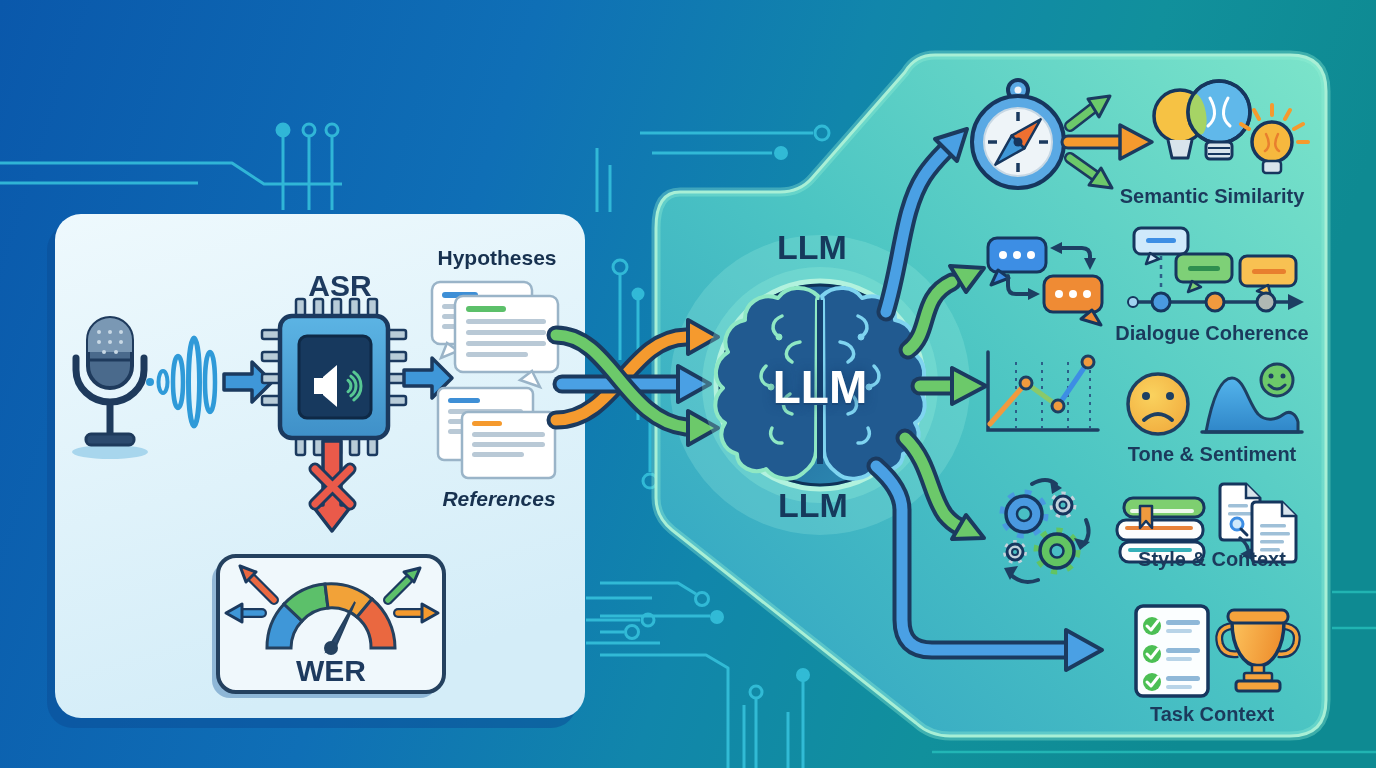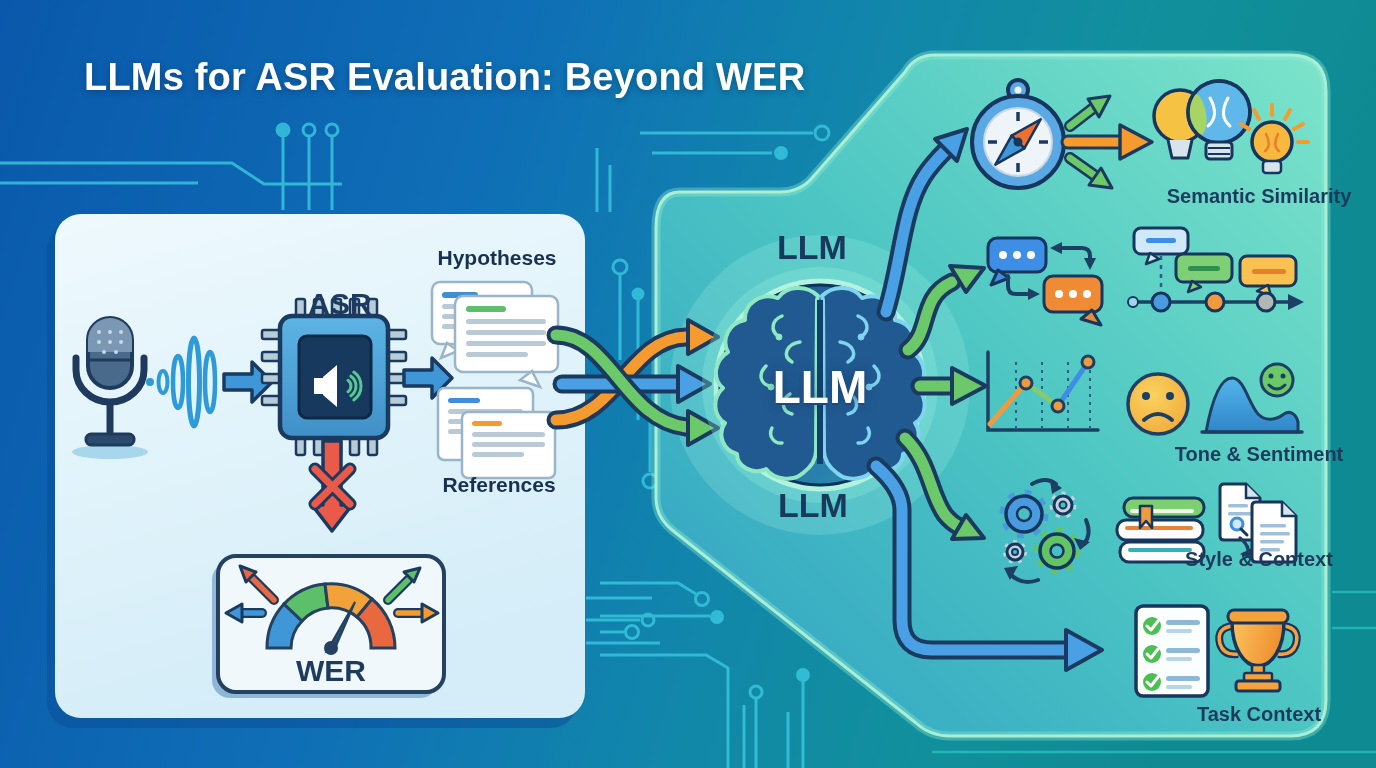--- a/index.html
+++ b/index.html
@@ -9,21 +9,21 @@
   .lbl{position:absolute;transform:translate(-50%,-50%);white-space:nowrap;
        font-weight:bold;color:#1b3a5c;}
   .title{position:absolute;left:84px;top:56px;transform:none;color:#ffffff;
          font-size:38px;letter-spacing:.2px;font-weight:bold;white-space:nowrap;
          text-shadow:0 2px 6px rgba(8,40,80,.45);}
   .navy24{font-size:21px;color:#17314f;}
   .navy30{font-size:30px;color:#1d3a5f;}
   .llm-side{font-size:34px;color:#16395c;}
   .llm-core{font-size:46px;color:#ffffff;
             text-shadow:0 2px 0 #1b4a7a,0 0 12px rgba(16,56,104,.65);}
-  .rlabel{font-size:20px;color:#1b3a5c;margin-left:47px;}
+  .rlabel{font-size:20px;color:#1b3a5c;}
 </style>
 </head>
 <body>
 
 <div id="stage">
 
 <svg id="art" width="1376" height="768" viewBox="0 0 1376 768">
   <defs>
     <linearGradient id="bgGrad" x1="0" y1="0" x2="1" y2="0.18">
       <stop offset="0" stop-color="#0a58ab"></stop>
@@ -467,29 +467,29 @@
     <path d="M1284,626 q16,2 12,18 q-4,12 -18,10" fill="none" stroke="#16365e" stroke-width="8"></path>
     <path d="M1284,626 q16,2 12,18 q-4,12 -18,10" fill="none" stroke="#f6a23c" stroke-width="3.5"></path>
     <path d="M1232,622 C1232,648 1244,666 1258,666 C1272,666 1284,648 1284,622 Z" fill="url(#trophyGrad)" stroke="#16365e" stroke-width="3.5"></path>
     <rect x="1228" y="610" width="60" height="13" rx="6" fill="#f6a23c" stroke="#16365e" stroke-width="3"></rect>
     <rect x="1252" y="665" width="12" height="9" fill="#f6a23c" stroke="#16365e" stroke-width="2.5"></rect>
     <rect x="1244" y="673" width="28" height="8" rx="2" fill="#f6a23c" stroke="#16365e" stroke-width="2.5"></rect>
     <rect x="1236" y="681" width="44" height="10" rx="3" fill="#f6a23c" stroke="#16365e" stroke-width="3"></rect>
   </g>
 </svg>
 
-<div class="title">LLMs for ASR Evaluation: Beyond WER</div>
-
-<div class="lbl navy30" style="left:340px;top:304px;">ASR</div>
+
+<div class="lbl navy30" style="left:340px;top:286px;">ASR</div>
 <div class="lbl navy24" style="left:497px;top:258px;">Hypotheses</div>
-<div class="lbl navy24" style="left:499px;top:485px;">References</div>
+<div class="lbl navy24" style="left:499px;top:499px;font-style:italic;">References</div>
 <div class="lbl navy30" style="left:331px;top:671px;">WER</div>
 
 <div class="lbl llm-side" style="left:812px;top:247px;">LLM</div>
 <div class="lbl llm-core" style="left:820px;top:387px;">LLM</div>
 <div class="lbl llm-side" style="left:813px;top:505px;">LLM</div>
 
 <div class="lbl rlabel" style="left:1212px;top:196px;">Semantic Similarity</div>
+<div class="lbl rlabel" style="left:1212px;top:333px;">Dialogue Coherence</div>
 <div class="lbl rlabel" style="left:1212px;top:454px;">Tone &amp; Sentiment</div>
 <div class="lbl rlabel" style="left:1212px;top:559px;">Style &amp; Context</div>
 <div class="lbl rlabel" style="left:1212px;top:714px;">Task Context</div>
 
 </div>
 
 </body></html>

